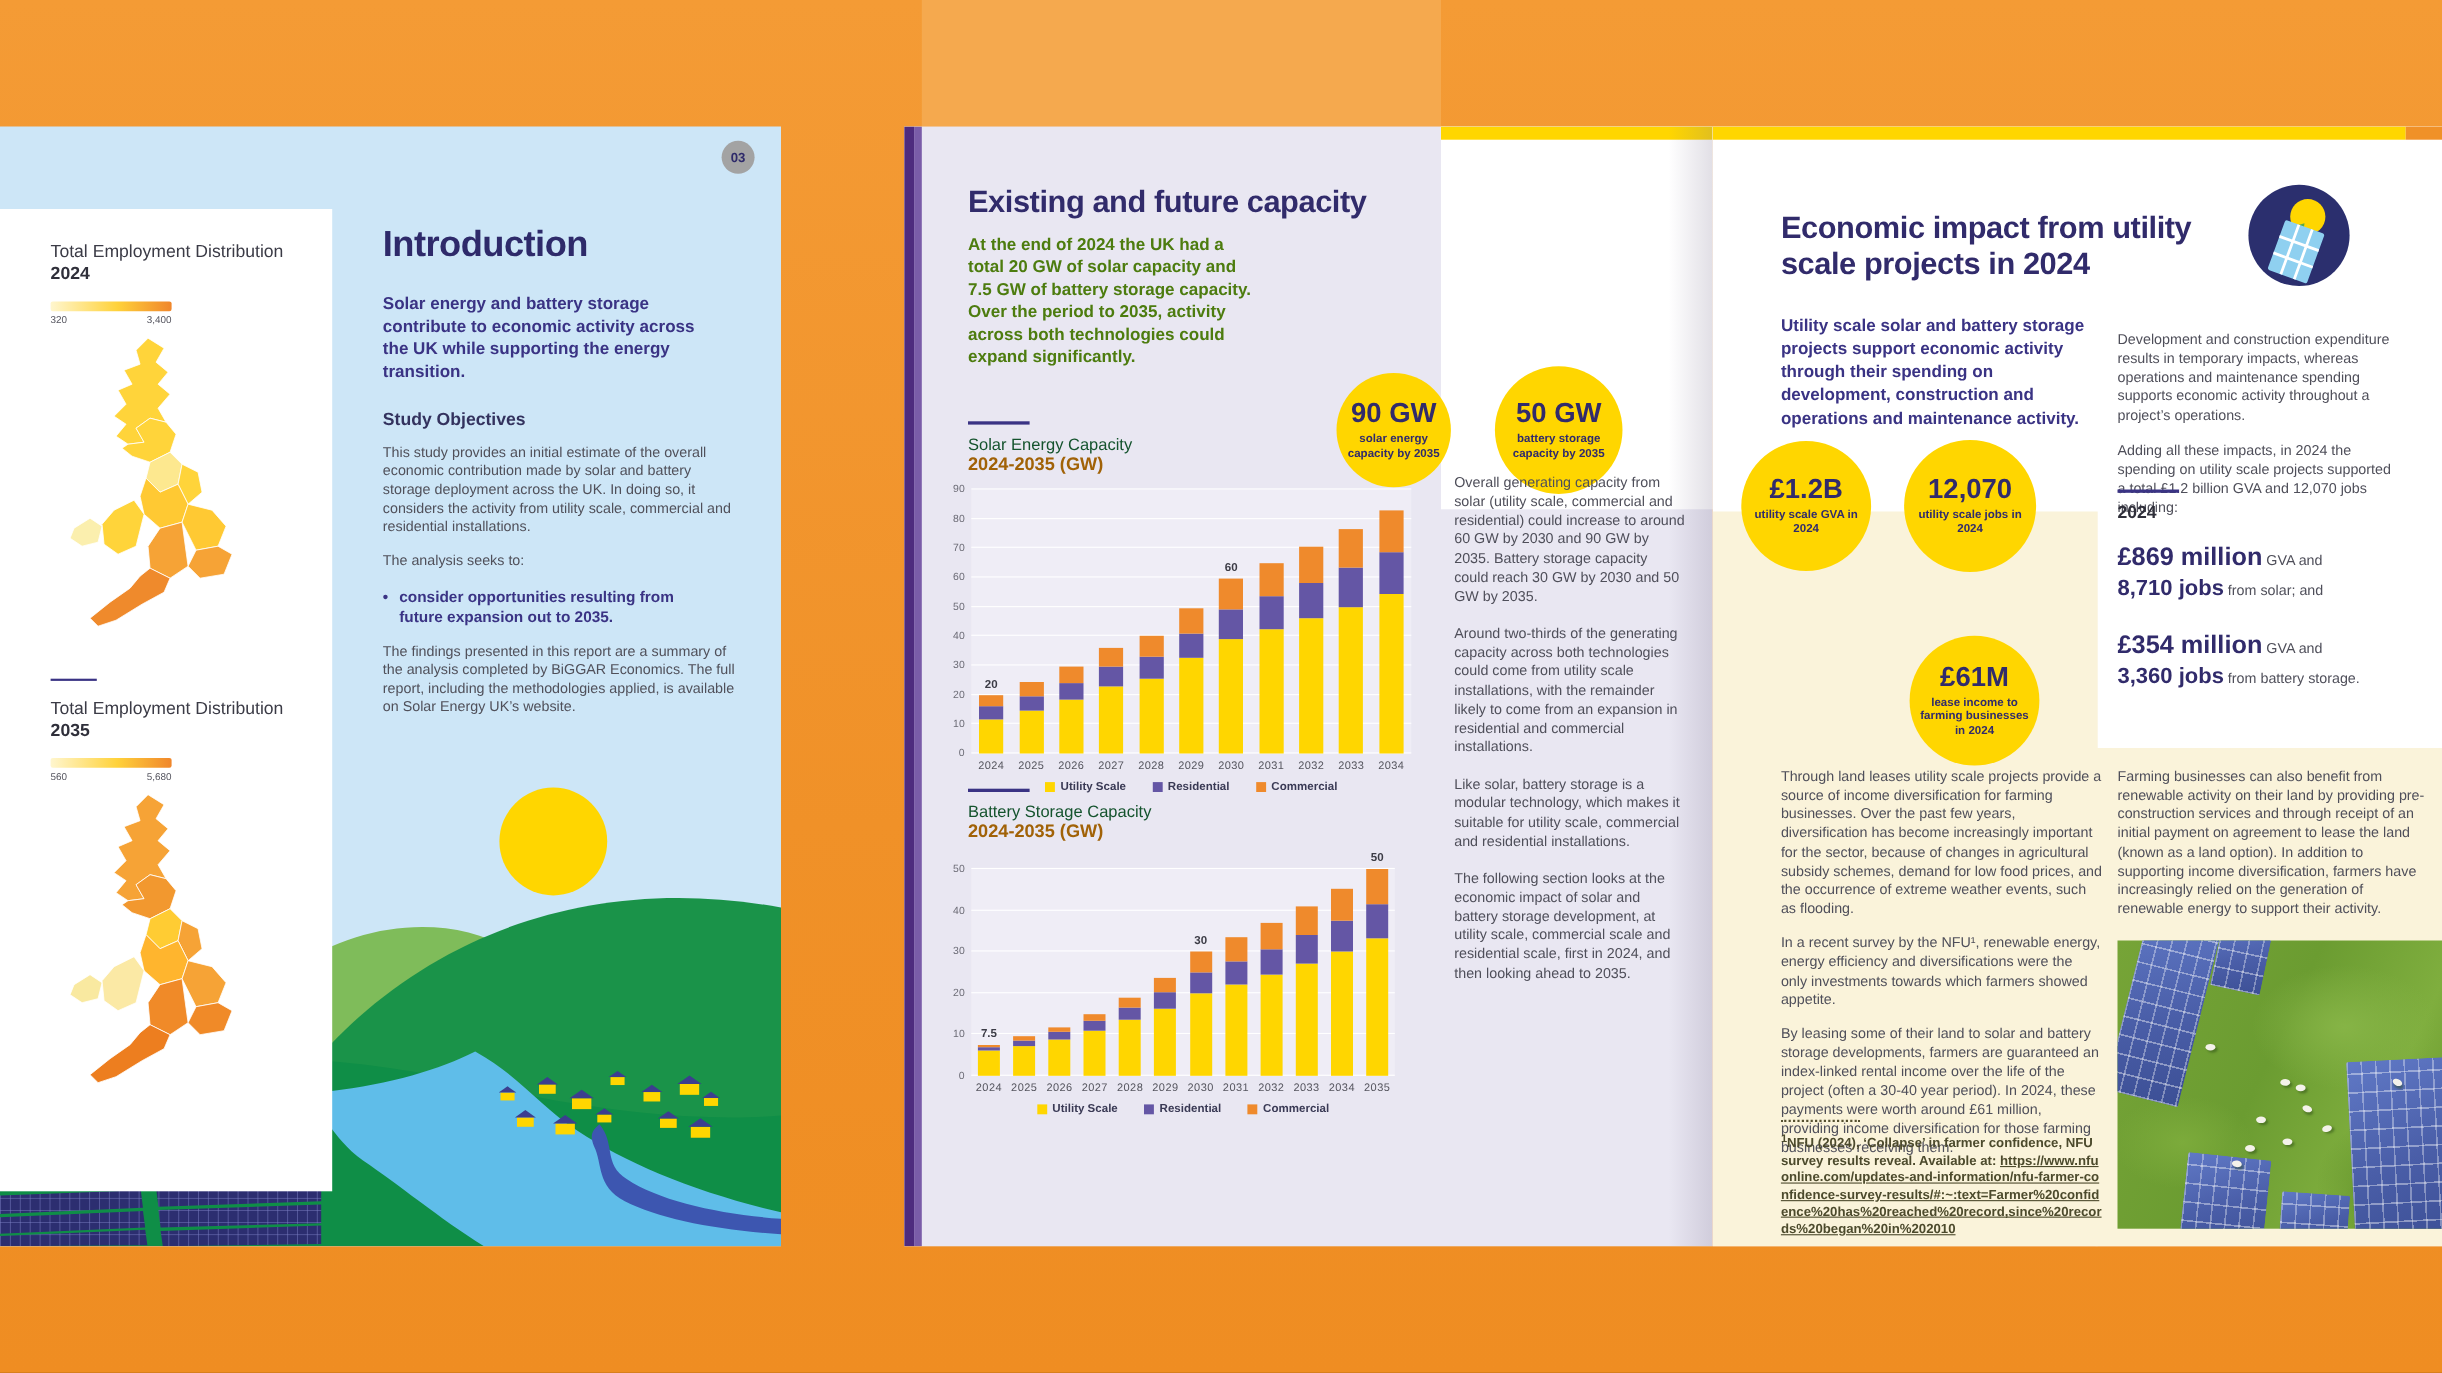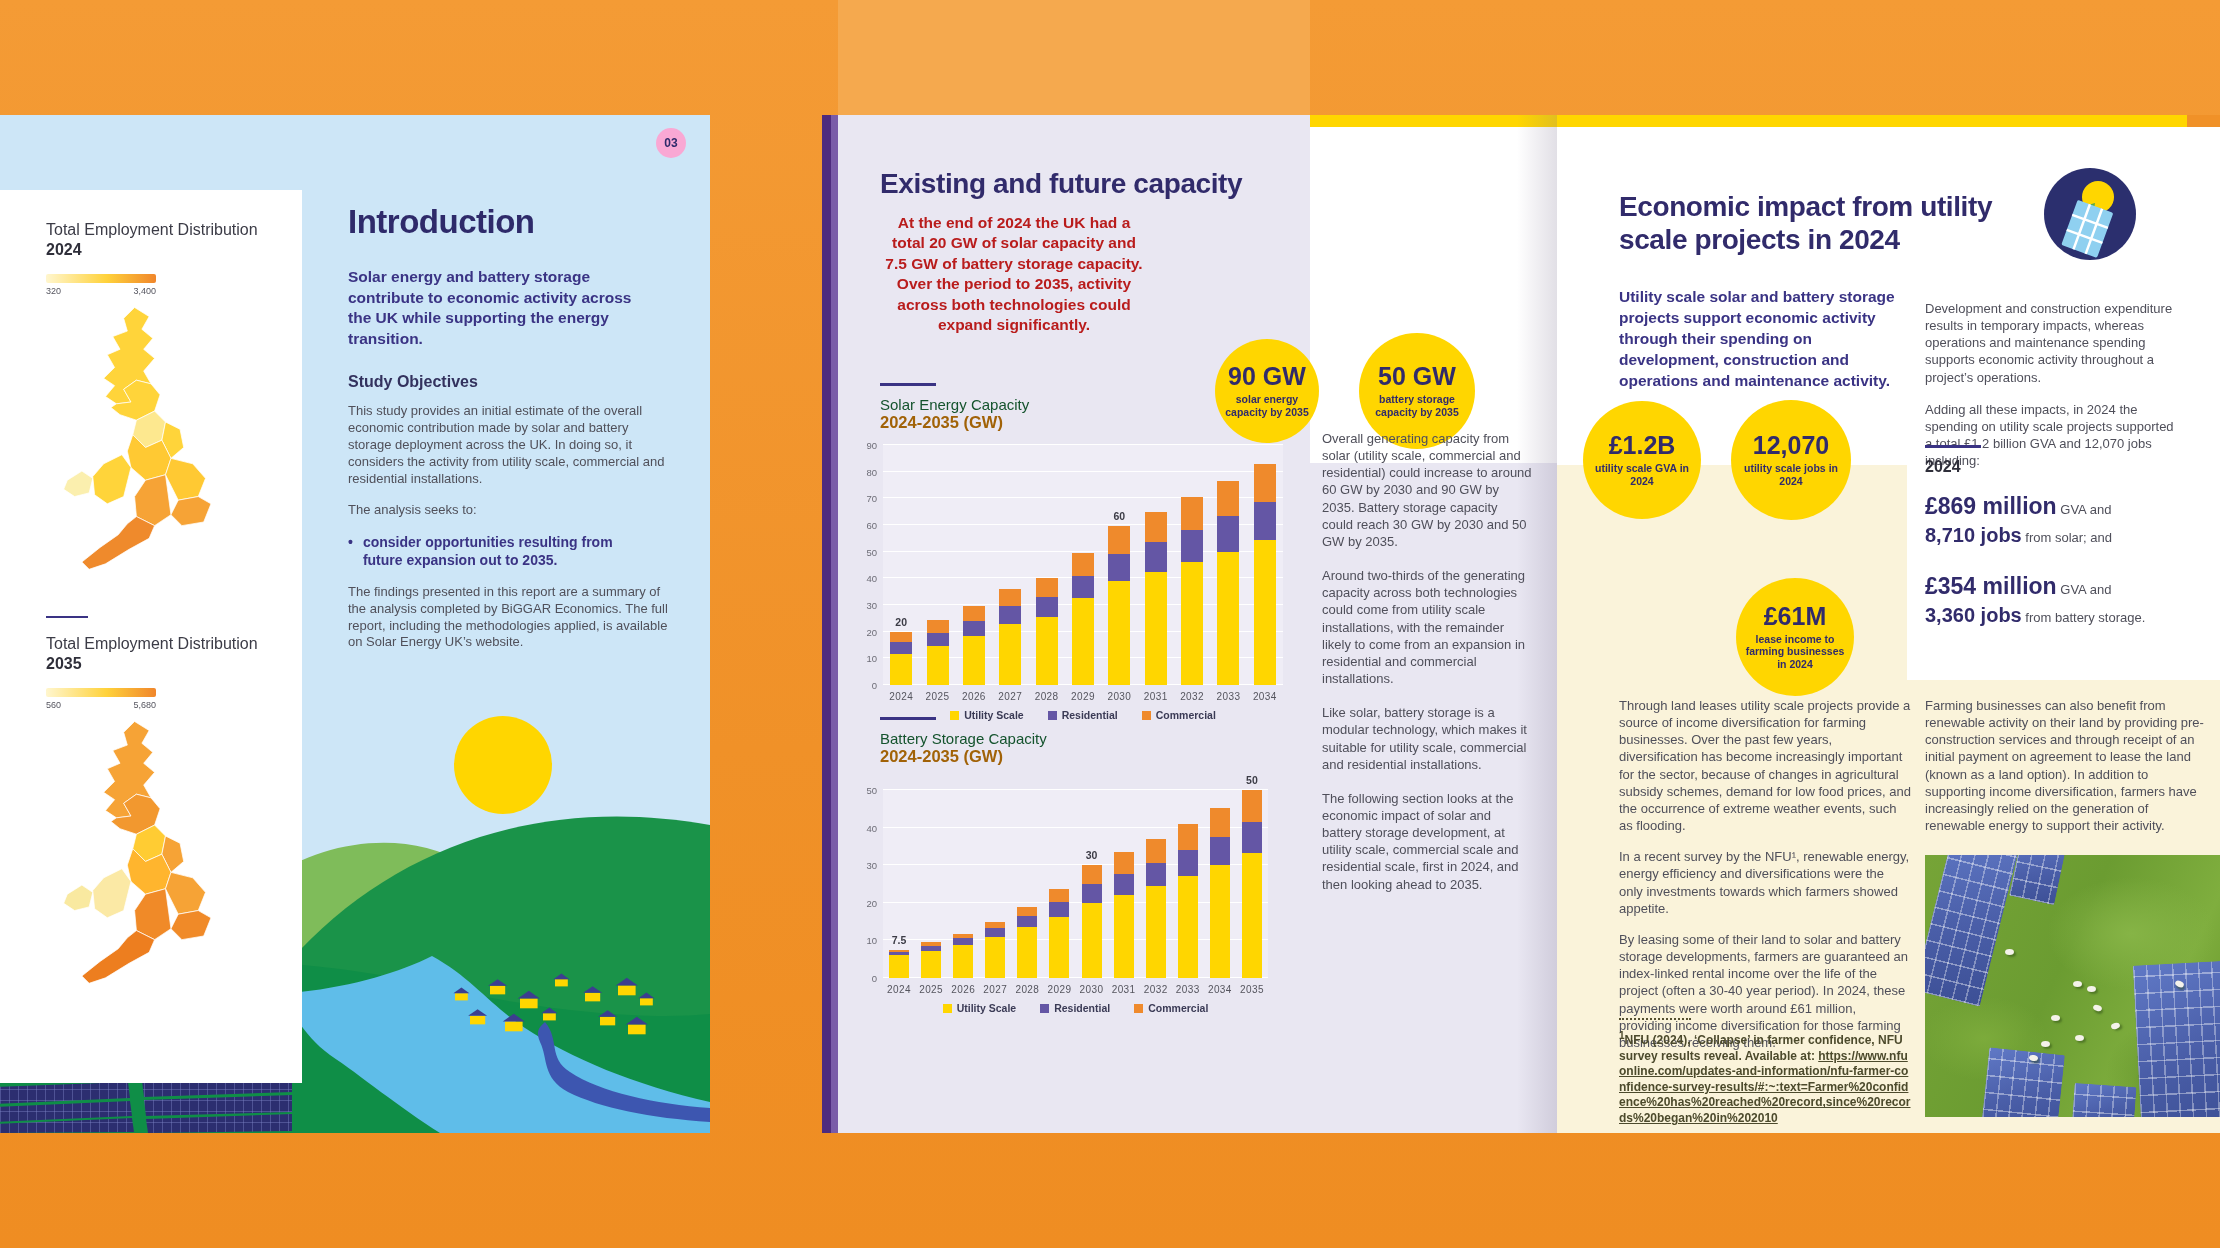--- a/index.html
+++ b/index.html
@@ -9,21 +9,21 @@
   .abs{position:absolute;}
   
   .band-light{left:838px;top:0;width:472px;height:115px;background:#F5A94E;}
   .yellow-strip{height:12px;background:#FFD600;}
   
   .page{position:absolute;top:115px;height:1018px;overflow:hidden;}
   #page-left{left:0;width:710px;background:#CDE6F7;}
   #page-middle{left:822px;width:735px;background:#E9E7F2;}
   #page-right{left:1557px;width:663px;background:#ffffff;}
   
-  .pagenum{left:656px;top:13px;width:30px;height:30px;border-radius:50%;background:#f9a8d4;
+  .pagenum{left:656px;top:13px;width:30px;height:30px;border-radius:50%;background:#a3a3a3;
     color:#2E2A6A;font-weight:bold;font-size:12px;display:flex;align-items:center;justify-content:center;}
   .panel{left:0;top:75px;width:302px;height:893px;background:#ffffff;padding:30px 0 0 46px;box-sizing:border-box;}
   .map-title{font-size:16px;color:#3B3B46;line-height:1.25;}
   .map-title b{color:#2F2F3A;}
   .legend-bar{width:110px;height:9px;margin-top:14px;border-radius:2px;
     background:linear-gradient(90deg,#FFF6CE,#FFD23B 55%,#F0862B);}
   .legend-labels{width:110px;display:flex;justify-content:space-between;font-size:9px;color:#55555F;margin-top:3px;}
   .uk-map{width:215px;height:300px;margin:6px 0 0 -18px;}
   .panel-divider{width:42px;height:2px;background:#3A3384;margin:10px 0 16px 0;}
   .intro-col{left:348px;top:88px;width:356px;color:#50505A;}
@@ -34,21 +34,21 @@
   .bullets{margin:10px 0 0 0;padding:0;list-style:none;}
   .bullets li{display:flex;gap:10px;font-size:14px;font-weight:bold;color:#3A3384;line-height:1.32;margin-bottom:14px;width:300px;}
   .bullets li::before{content:"•";color:#3A3384;font-size:14px;}
   .landscape{left:0;top:545px;width:710px;height:473px;}
   
   .spine1{left:0;top:0;width:9px;height:1018px;background:#4E2B7E;}
   .spine2{left:9px;top:0;width:7px;height:1018px;background:#7A5CA8;}
   .white-notch{left:488px;top:0;width:247px;height:348px;background:#ffffff;}
   .notch-strip{left:488px;top:0;width:247px;}
   .mp-title{left:58px;top:34px;width:500px;font-size:28px;font-weight:800;color:#312B6B;letter-spacing:-0.4px;}
-  .mp-lede{left:58px;top:98px;width:268px;font-size:15.5px;font-weight:bold;color:#b91c1c;line-height:1.32;text-align:center;}
+  .mp-lede{left:58px;top:98px;width:268px;font-size:15.5px;font-weight:bold;color:#4d7c0f;line-height:1.32;}
   .stat-circle{border-radius:50%;background:#FFD600;color:#312B6B;display:flex;flex-direction:column;
     align-items:center;justify-content:center;text-align:center;}
   .stat-circle .v{font-size:25px;font-weight:800;line-height:1;}
   .stat-circle .l{font-size:10.5px;font-weight:bold;line-height:1.2;margin-top:4px;padding:0 8px;}
   .sec-divider{width:56px;height:3px;background:#3A3384;}
   .chart-head1{font-size:15px;color:#14532d;}
   .chart-head2{font-size:16.5px;font-weight:800;color:#a16207;}
   .side-col{left:500px;top:315px;width:210px;font-size:13px;line-height:1.32;color:#4F4F5A;}
   .side-col p{margin:0 0 17px 0;}
   .fold{left:695px;top:0;width:40px;height:1018px;background:linear-gradient(90deg,rgba(120,110,140,0) 0%,rgba(120,110,140,0.22) 100%);}

